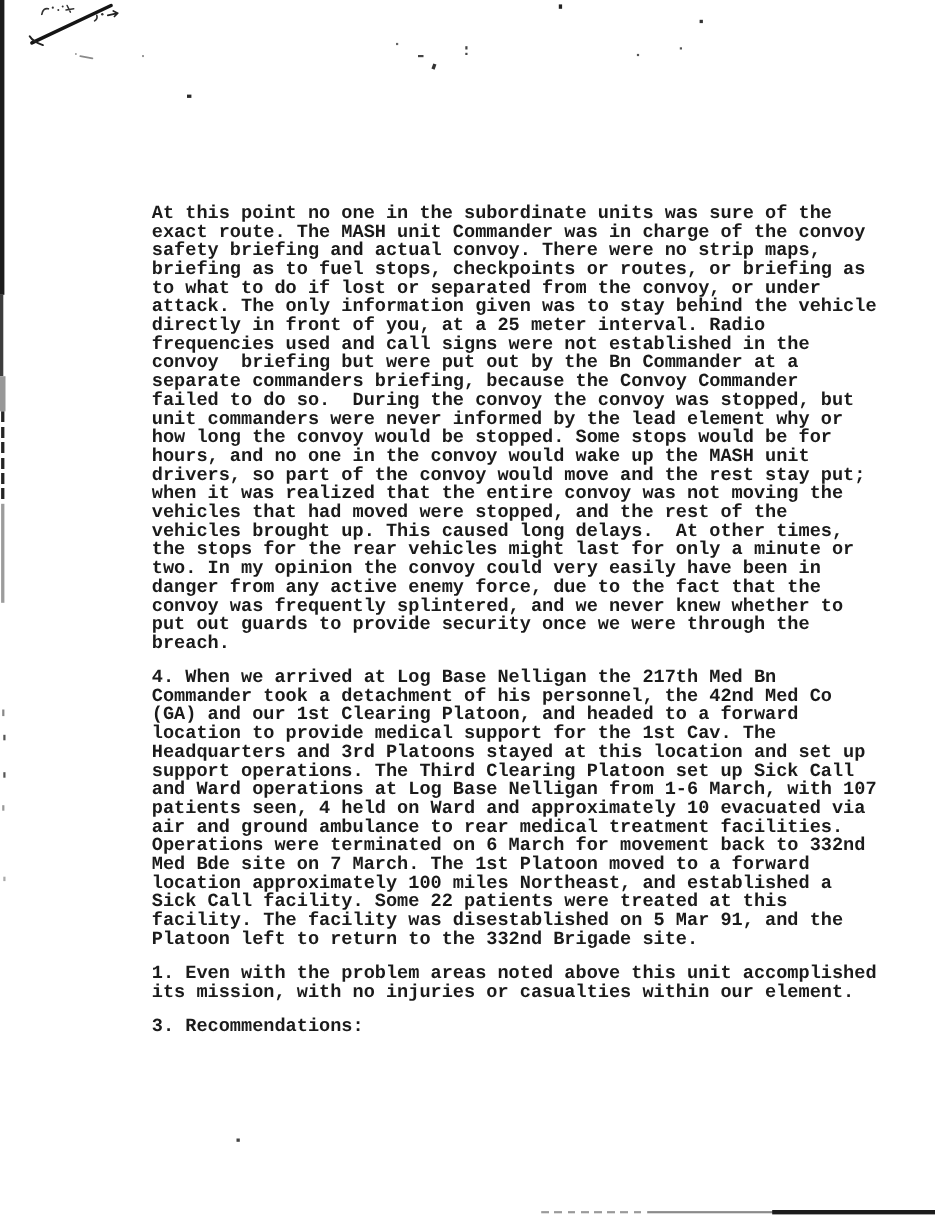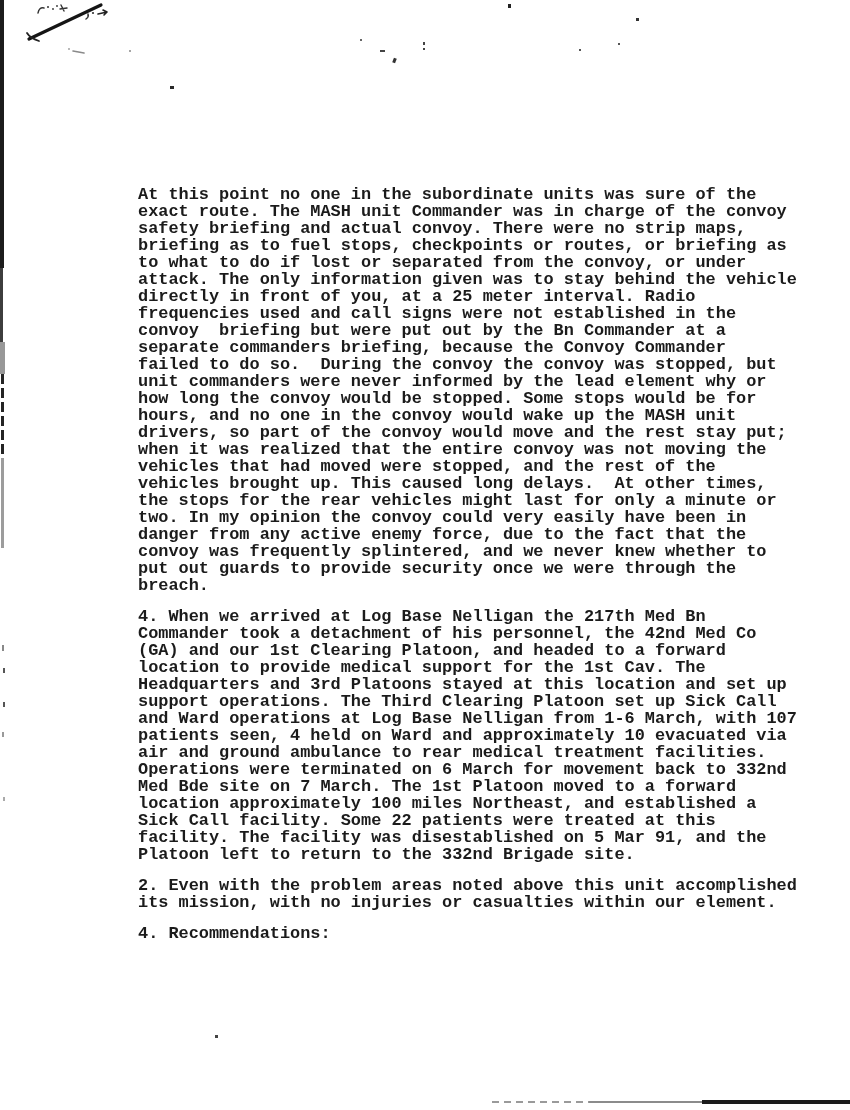--- a/index.html
+++ b/index.html
@@ -120,22 +120,22 @@
 support operations. The Third Clearing Platoon set up Sick Call
 and Ward operations at Log Base Nelligan from 1-6 March, with 107
 patients seen, 4 held on Ward and approximately 10 evacuated via
 air and ground ambulance to rear medical treatment facilities.
 Operations were terminated on 6 March for movement back to 332nd
 Med Bde site on 7 March. The 1st Platoon moved to a forward
 location approximately 100 miles Northeast, and established a
 Sick Call facility. Some 22 patients were treated at this
 facility. The facility was disestablished on 5 Mar 91, and the
 Platoon left to return to the 332nd Brigade site.</p>
-    <p>2. Even with the problem areas noted above this unit accomplished
+    <p>1. Even with the problem areas noted above this unit accomplished
 its mission, with no injuries or casualties within our element.</p>
-    <p>4. Recommendations:</p>
+    <p>3. Recommendations:</p>
   </main>
 
   <div class="artifact b1"></div>
   <div class="artifact b2"></div>
   <div class="artifact b3"></div>
 
 </div>
 
 </body></html>

